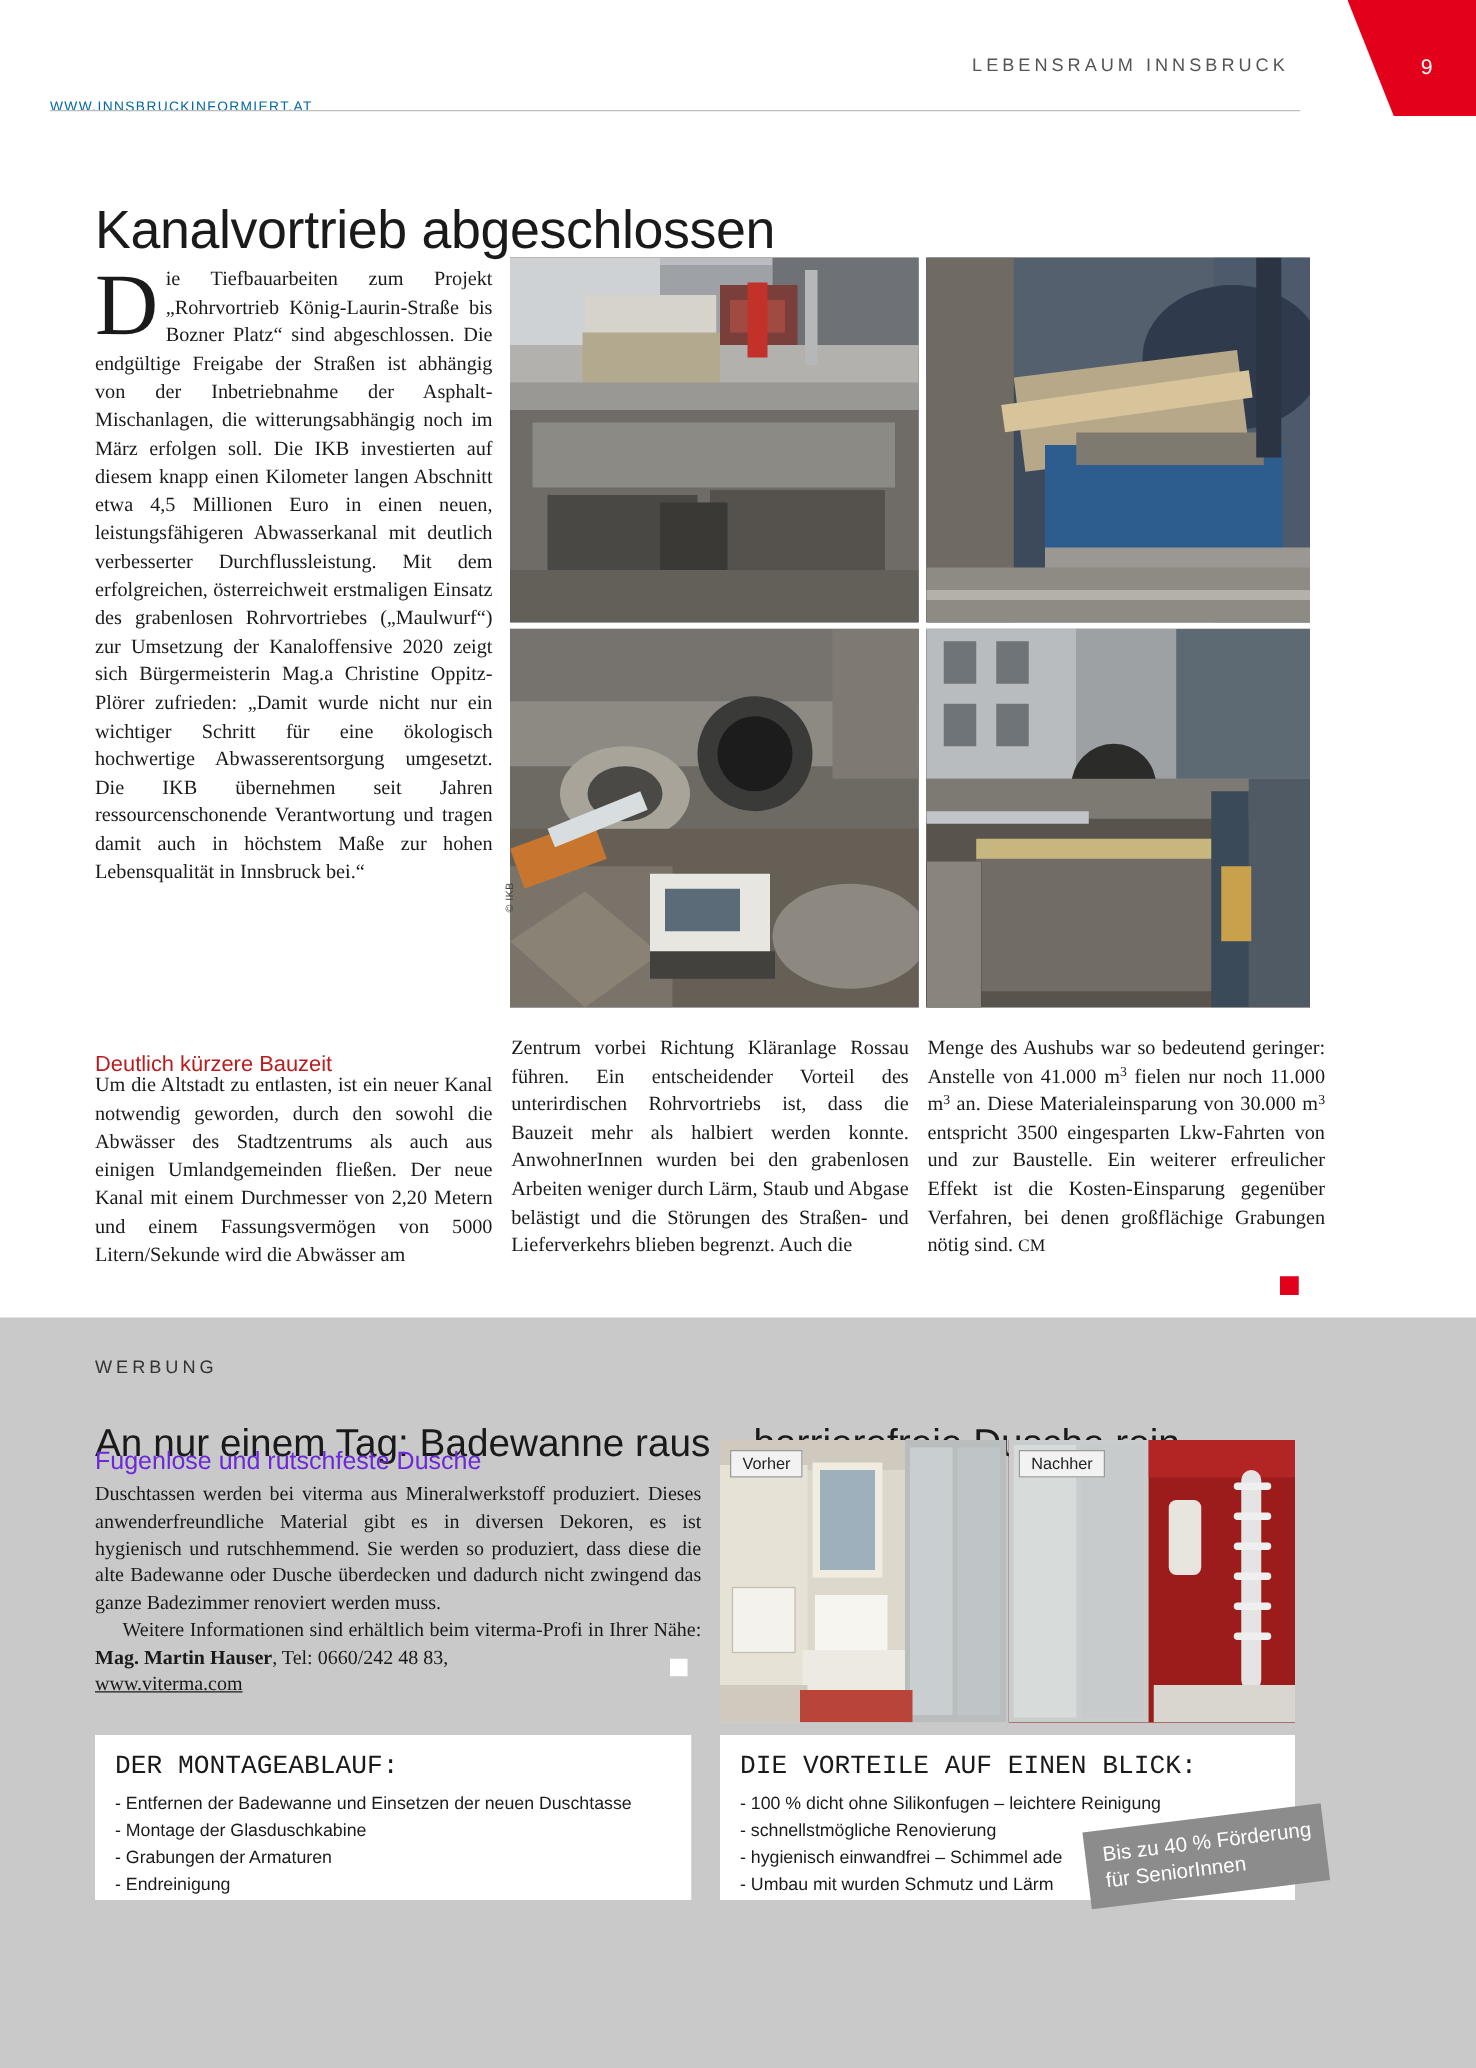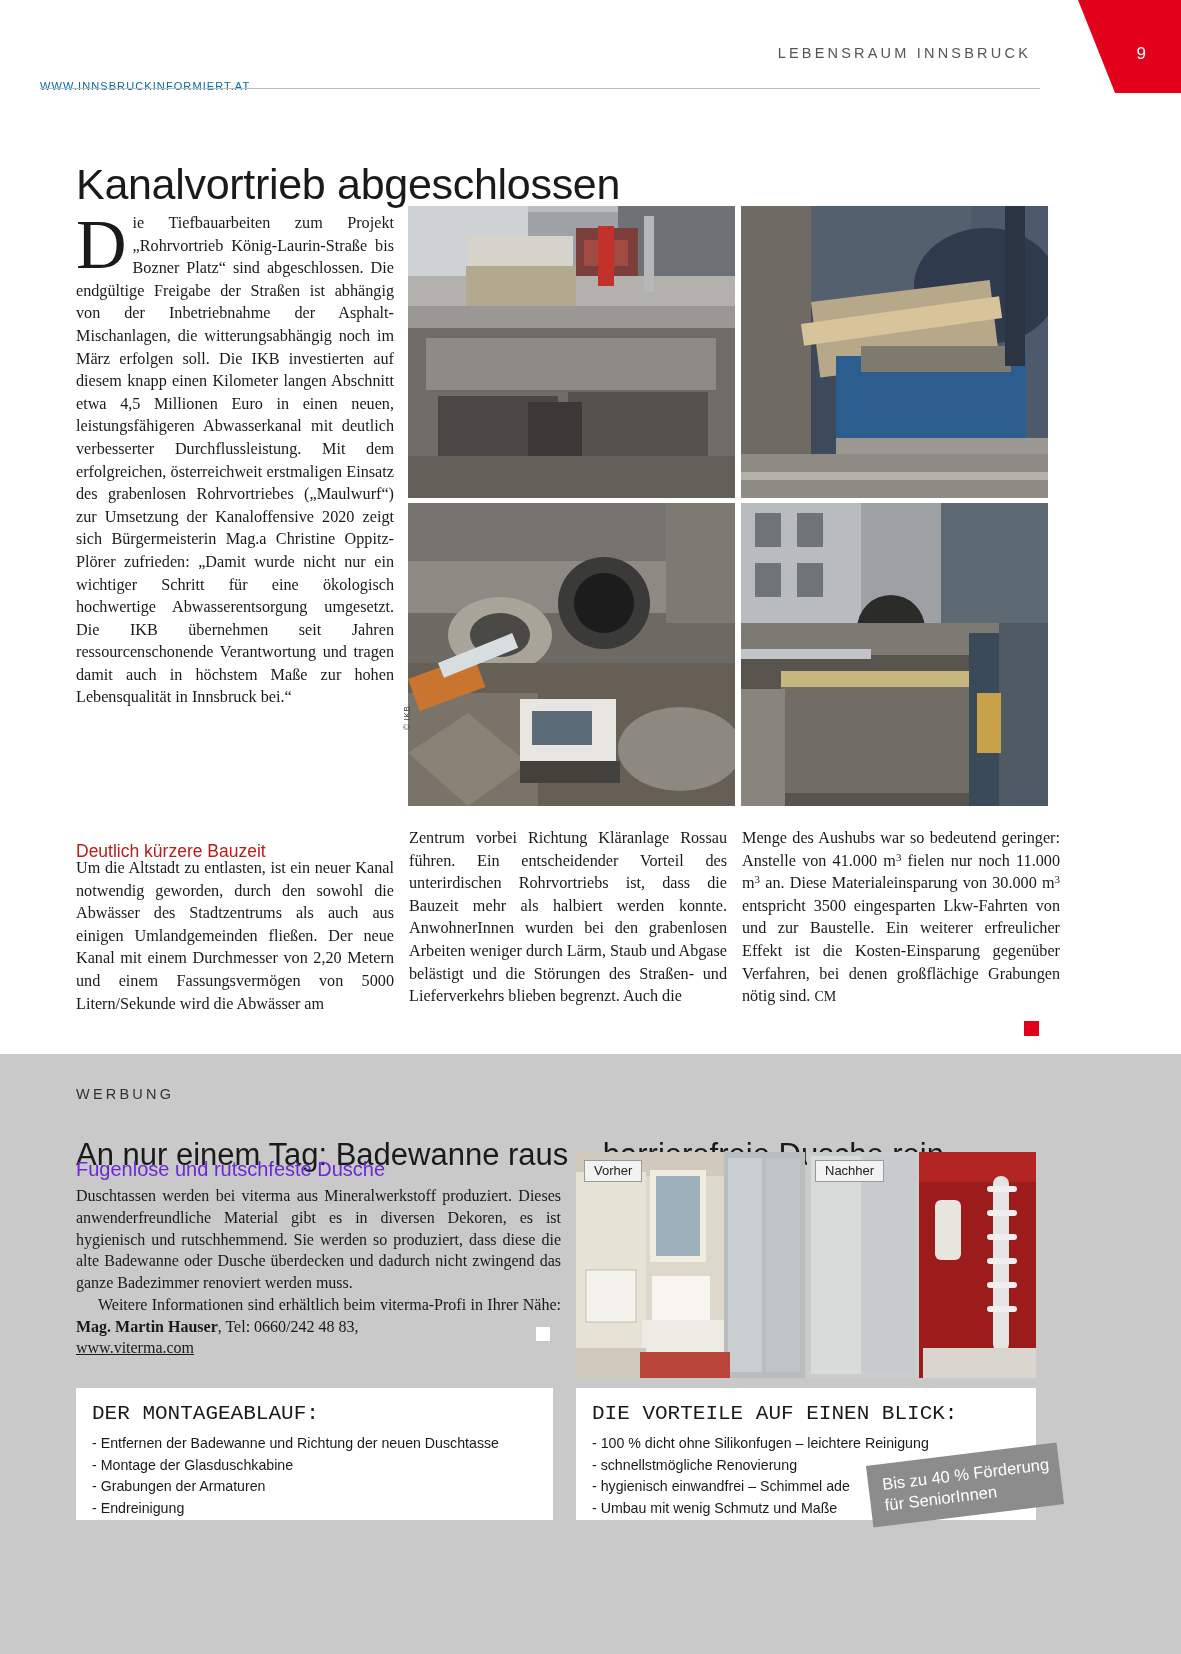--- a/index.html
+++ b/index.html
@@ -431,34 +431,34 @@
         <rect x="128" y="48" width="26" height="60" rx="6" fill="#e8e4de"></rect>
         <rect x="116" y="196" width="113" height="30" fill="#d9d5cf"></rect>
       </svg>
       <span class="ad-badge">Nachher</span>
     </div>
   </div>
 
   <div class="ad-box left">
     <h3>DER MONTAGEABLAUF:</h3>
     <ul>
-      <li>- Entfernen der Badewanne und Richtung der neuen Duschtasse</li>
+      <li>- Entfernen der Badewanne und Einsetzen der neuen Duschtasse</li>
       <li>- Montage der Glasduschkabine</li>
       <li>- Grabungen der Armaturen</li>
       <li>- Endreinigung</li>
     </ul>
   </div>
 
   <div class="ad-box right">
     <h3>DIE VORTEILE AUF EINEN BLICK:</h3>
     <ul>
       <li>- 100 % dicht ohne Silikonfugen – leichtere Reinigung</li>
       <li>- schnellstmögliche Renovierung</li>
       <li>- hygienisch einwandfrei – Schimmel ade</li>
-      <li>- Umbau mit wenig Schmutz und Maße</li>
+      <li>- Umbau mit wurden Schmutz und Lärm</li>
     </ul>
   </div>
 
   <div class="ad-stamp">
     <div>Bis zu 40 % Förderung</div>
     <div>für SeniorInnen</div>
   </div>
 </section>
 
 </body></html>

